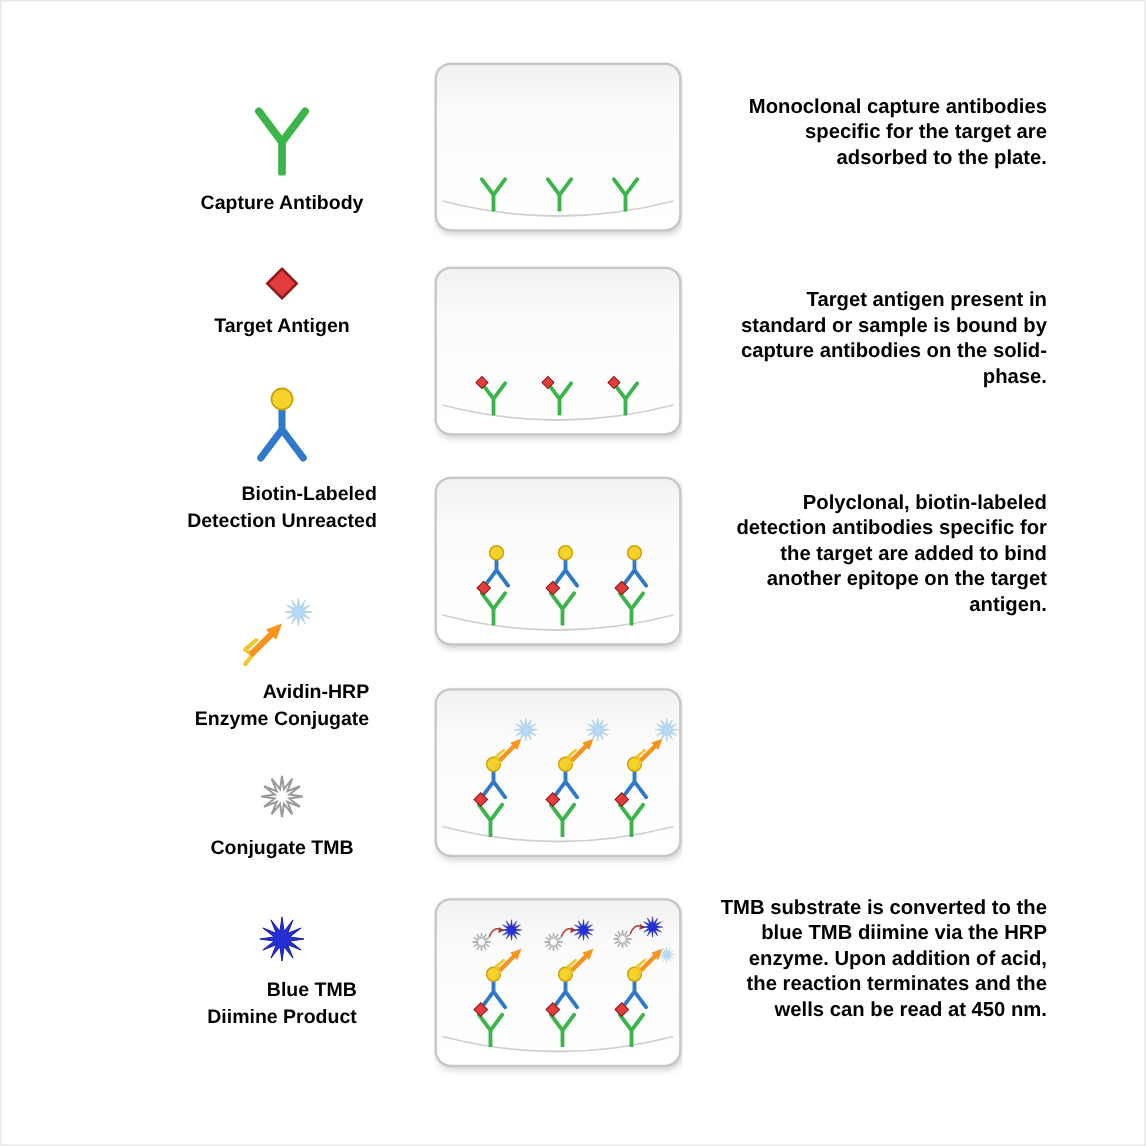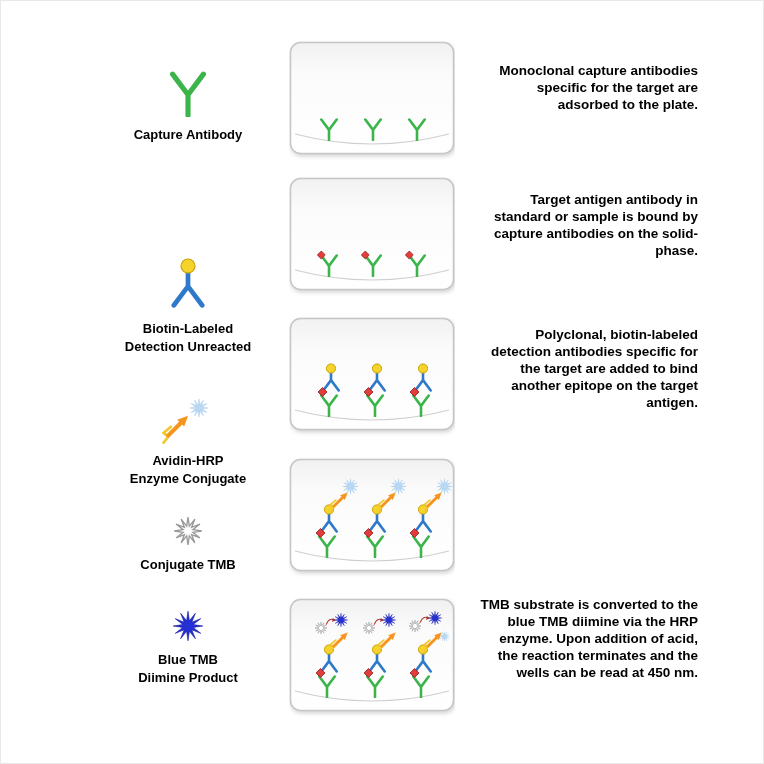--- a/index.html
+++ b/index.html
@@ -4,21 +4,21 @@
 <style>
   html,body{margin:0;padding:0;background:#fff;}
   .canvas{
     position:relative;width:764px;height:764px;background:#fff;
     font-family:"Liberation Sans","DejaVu Sans",sans-serif;
     box-shadow:inset 0 0 0 1px #e8e8e8;
     overflow:hidden;
   }
   .legend-item{position:absolute;width:200px;display:flex;flex-direction:column;align-items:center;}
   .legend-label{
-    margin-top:6px;font-size:13px;font-weight:700;color:#000;text-align:center;
+    margin-top:6px;font-size:13px;font-weight:700;color:#000;text-align:right;
     line-height:18px;white-space:pre-line;
   }
   .step-text{
     position:absolute;width:218px;font-size:13.5px;font-weight:700;color:#000;
     line-height:17px;text-align:right;
   }
   .plate{position:absolute;}
   .plate-shape{filter:drop-shadow(1.5px 2px 2px rgba(0,0,0,0.18));}
   
   .u-green{stroke:var(--capture-green);stroke-width:3;fill:none;}
@@ -79,20 +79,26 @@
     </defs>
   </svg>
 
   <div class="legend-item" style="left:88px;top:66px">
     <svg width="52" height="54">
       <use href="#sym-ab" x="2" y="3" width="48" height="48" class="u-green"></use>
     </svg>
     <div class="legend-label">Capture Antibody</div>
   </div>
 
+  <div class="legend-item" style="left:88px;top:176px">
+    <svg width="26" height="26">
+      <use href="#sym-diamond" x="2" y="2" width="22" height="22" class="u-reddi"></use>
+    </svg>
+    <div class="legend-label">Target Antigen</div>
+  </div>
 
   <div class="legend-item" style="left:88px;top:256px">
     <svg width="52" height="58">
       <use href="#sym-abdown" x="4" y="10" width="44" height="44" class="u-blue"></use>
       <circle cx="26" cy="10" r="7" style="fill:var(--biotin-yellow);stroke:#caa40a;stroke-width:1.2"></circle>
     </svg>
     <div class="legend-label">Biotin-Labeled
 Detection Unreacted</div>
   </div>
 
@@ -169,17 +175,17 @@
     <use href="#sym-star" x="92.5" y="14.5" width="15" height="15" class="u-bstar"></use>
 
     <use href="#sym-star" x="119.5" y="21.5" width="13" height="13" class="u-wstar"></use>
     <use href="#sym-sarrow" x="130" y="16" width="13" height="10" class="u-sarrow"></use>
     <use href="#sym-star" x="138.5" y="12.5" width="15" height="15" class="u-bstar"></use>
 
     <use href="#sym-star" x="150" y="33" width="11" height="11" class="u-lstar"></use>
   </svg>
 
   <div class="step-text" style="left:480px;top:62px">Monoclonal capture antibodies specific for the target are adsorbed to the plate.</div>
-  <div class="step-text" style="left:480px;top:191px">Target antigen antibody in standard or sample is bound by capture antibodies on the solid-phase.</div>
+  <div class="step-text" style="left:480px;top:191px">Target antigen present in standard or sample is bound by capture antibodies on the solid-phase.</div>
   <div class="step-text" style="left:480px;top:326px">Polyclonal, biotin-labeled detection antibodies specific for the target are added to bind another epitope on the target antigen.</div>
   <div class="step-text" style="left:480px;top:596px">TMB substrate is converted to the blue TMB diimine via the HRP enzyme. Upon addition of acid, the reaction terminates and the wells can be read at 450 nm.</div>
 
 </div>
 
 </body></html>

